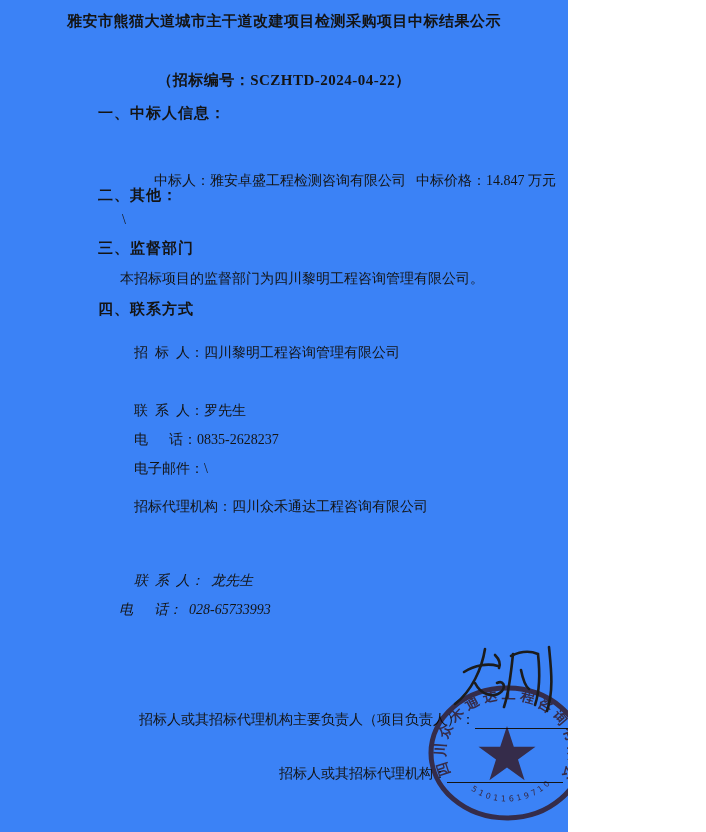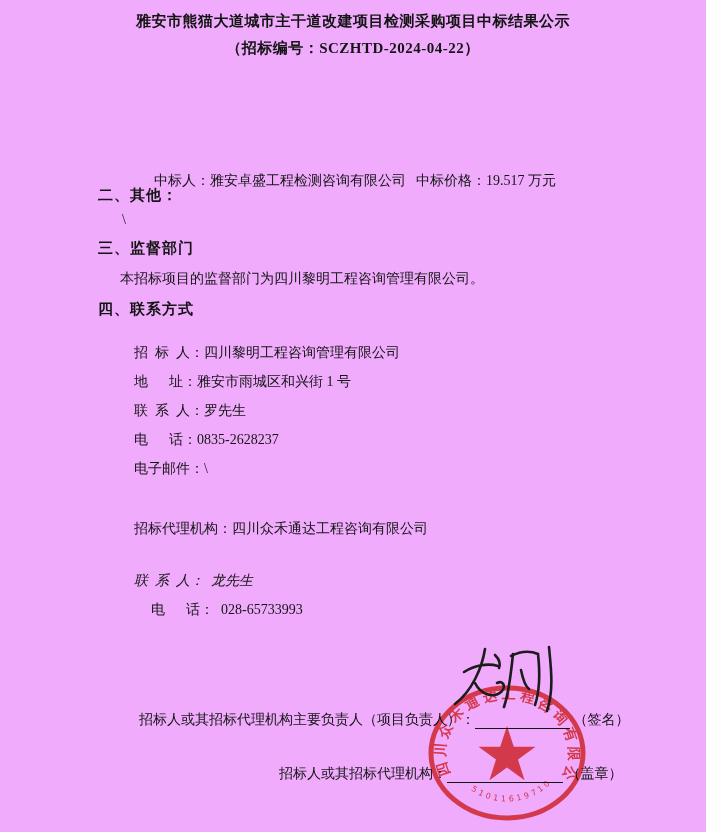--- a/index.html
+++ b/index.html
@@ -1,31 +1,31 @@
 <!DOCTYPE html>
 <html><head>
 <meta charset="utf-8">
 <style>
   html,body{margin:0;padding:0;background:#ffffff;}
   .page{
     position:relative;
-    width:706px;height:832px;
-    background:#f0abfc;
+    width:568px;height:832px;
+    background:#3b82f6;
     font-family:"Liberation Serif","DejaVu Serif",serif;
     color:#141414;
     overflow:hidden;
   }
   .abs{position:absolute;white-space:pre;}
   .doc-title{
     left:0;right:0;text-align:center;
     font-size:15px;font-weight:600;letter-spacing:0.5px;
   }
   .doc-subtitle{
     left:0;right:0;text-align:center;
-    font-size:15px;font-weight:600;letter-spacing:0.5px;
+    font-size:15px;font-weight:600;letter-spacing:0.5px;margin-top:32px;
   }
   .sec-heading{
     font-family:"Liberation Sans","DejaVu Sans",sans-serif;
     font-weight:bold;font-size:15px;letter-spacing:1px;
   }
   .body-line{font-size:14px;}
   .contact-row{font-size:14px;}
   .contact-row .lbl{white-space:pre;margin-top:14px;}
   .contact-row .val{white-space:pre;}
   .sig-line{font-size:14px;}
@@ -38,58 +38,56 @@
   .sig-svg{}
 </style>
 </head>
 <body>
 
 <div class="page">
 
   <div class="abs doc-title" style="top:12px;">雅安市熊猫大道城市主干道改建项目检测采购项目中标结果公示</div>
   <div class="abs doc-subtitle" style="top:39px;">（招标编号：SCZHTD-2024-04-22）</div>
 
+  <div class="abs sec-heading" style="left:98px;top:104px;">一、中标人信息：</div>
   <div class="abs body-line" style="left:140px;top:156px;">
     <span>中标人：</span><span>雅安卓盛工程检测咨询有限公司</span>
   </div>
   <div class="abs body-line" style="left:402px;top:156px;">
-    <span>中标价格：</span><span>19.517 万元</span>
+    <span>中标价格：</span><span>14.847 万元</span>
   </div>
 
   <div class="abs sec-heading" style="left:98px;top:186px;">二、其他：</div>
   <div class="abs body-line" style="left:122px;top:212px;">\</div>
 
   <div class="abs sec-heading" style="left:98px;top:239px;">三、监督部门</div>
   <div class="abs body-line" style="left:120px;top:270px;">本招标项目的监督部门为四川黎明工程咨询管理有限公司。</div>
 
   <div class="abs sec-heading" style="left:98px;top:300px;">四、联系方式</div>
 
   <div class="abs contact-row" style="left:120px;top:328px;">
     <span class="lbl">招  标  人：</span><span class="val">四川黎明工程咨询管理有限公司</span>
   </div>
-  <div class="abs contact-row" style="left:120px;top:357px;">
-    <span class="lbl">地      址：</span><span class="val">雅安市雨城区和兴街 1 号</span>
-  </div>
   <div class="abs contact-row" style="left:120px;top:386px;">
     <span class="lbl">联  系  人：</span><span class="val">罗先生</span>
   </div>
   <div class="abs contact-row" style="left:120px;top:415px;">
     <span class="lbl">电      话：</span><span class="val">0835-2628237</span>
   </div>
   <div class="abs contact-row" style="left:120px;top:444px;">
     <span class="lbl">电子邮件：</span><span class="val">\</span>
   </div>
 
-  <div class="abs contact-row" style="left:120px;top:504px;">
+  <div class="abs contact-row" style="left:120px;top:482px;">
     <span class="lbl">招标代理机构：</span><span class="val">四川众禾通达工程咨询有限公司</span>
   </div>
   <div class="abs contact-row" style="left:120px;top:556px;font-style:italic;">
     <span class="lbl">联  系  人：</span><span class="val">  龙先生</span>
   </div>
-  <div class="abs contact-row" style="left:137px;top:585px;">
+  <div class="abs contact-row" style="left:105px;top:585px;font-style:italic;">
     <span class="lbl">电      话：</span><span class="val">  028-65733993</span>
   </div>
 
   <div class="abs sig-line" style="left:125px;top:695px;">
     <span>招标人或其招标代理机构主要负责人（项目负责人）：</span><span class="u-line" style="width:95px;"></span> <span>（签名）</span>
   </div>
 
   <div class="abs sig-line" style="left:265px;top:749px;">
     <span>招标人或其招标代理机构：</span><span class="u-line" style="width:116px;"></span> <span>（盖章）</span>
   </div>

